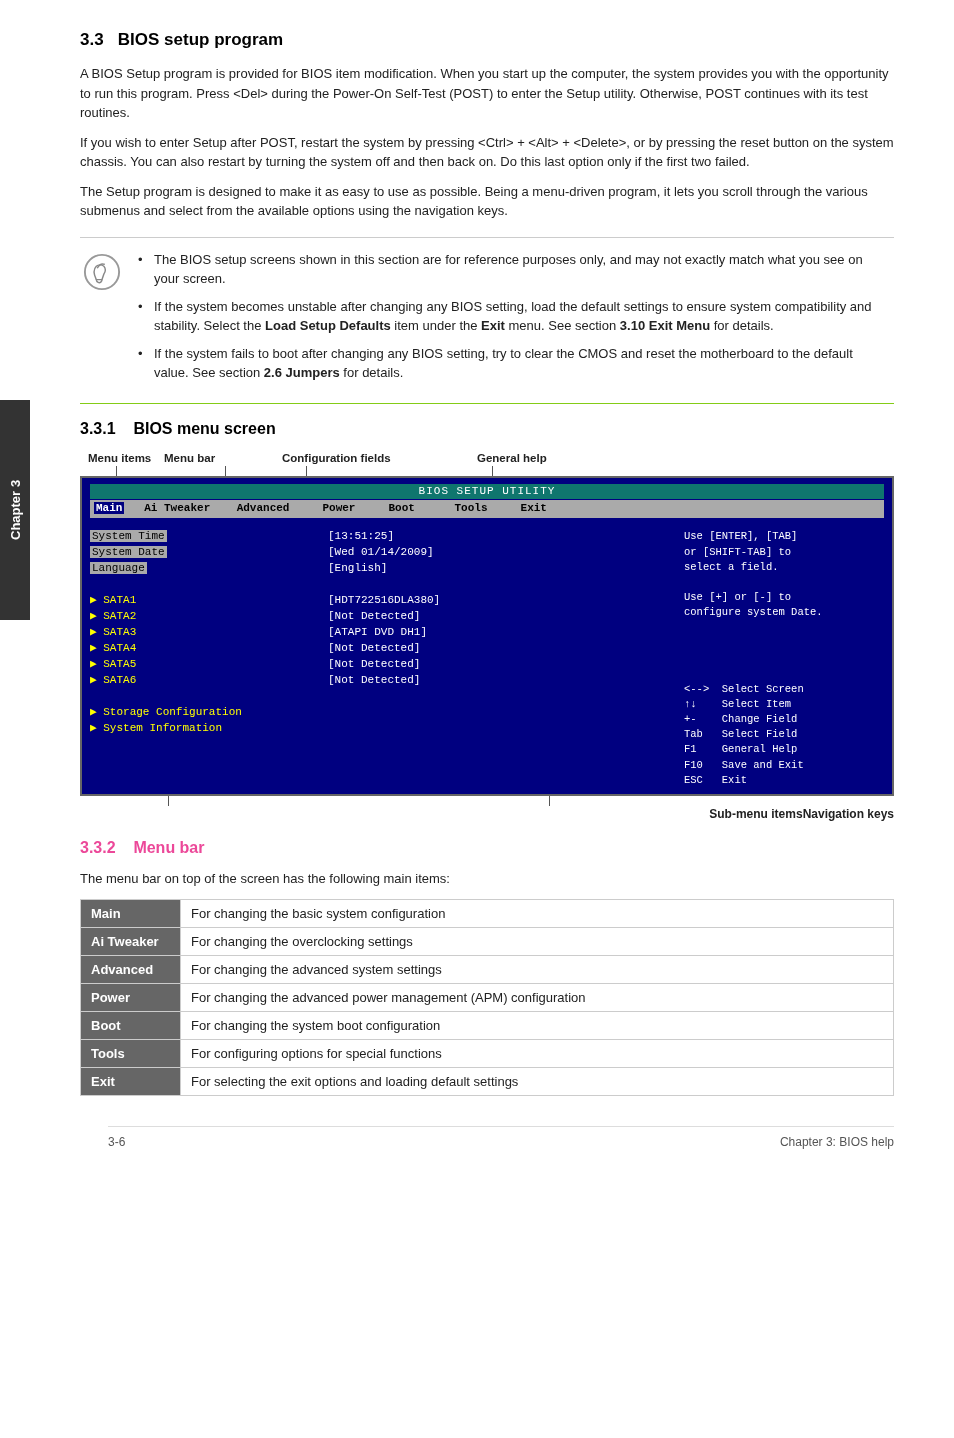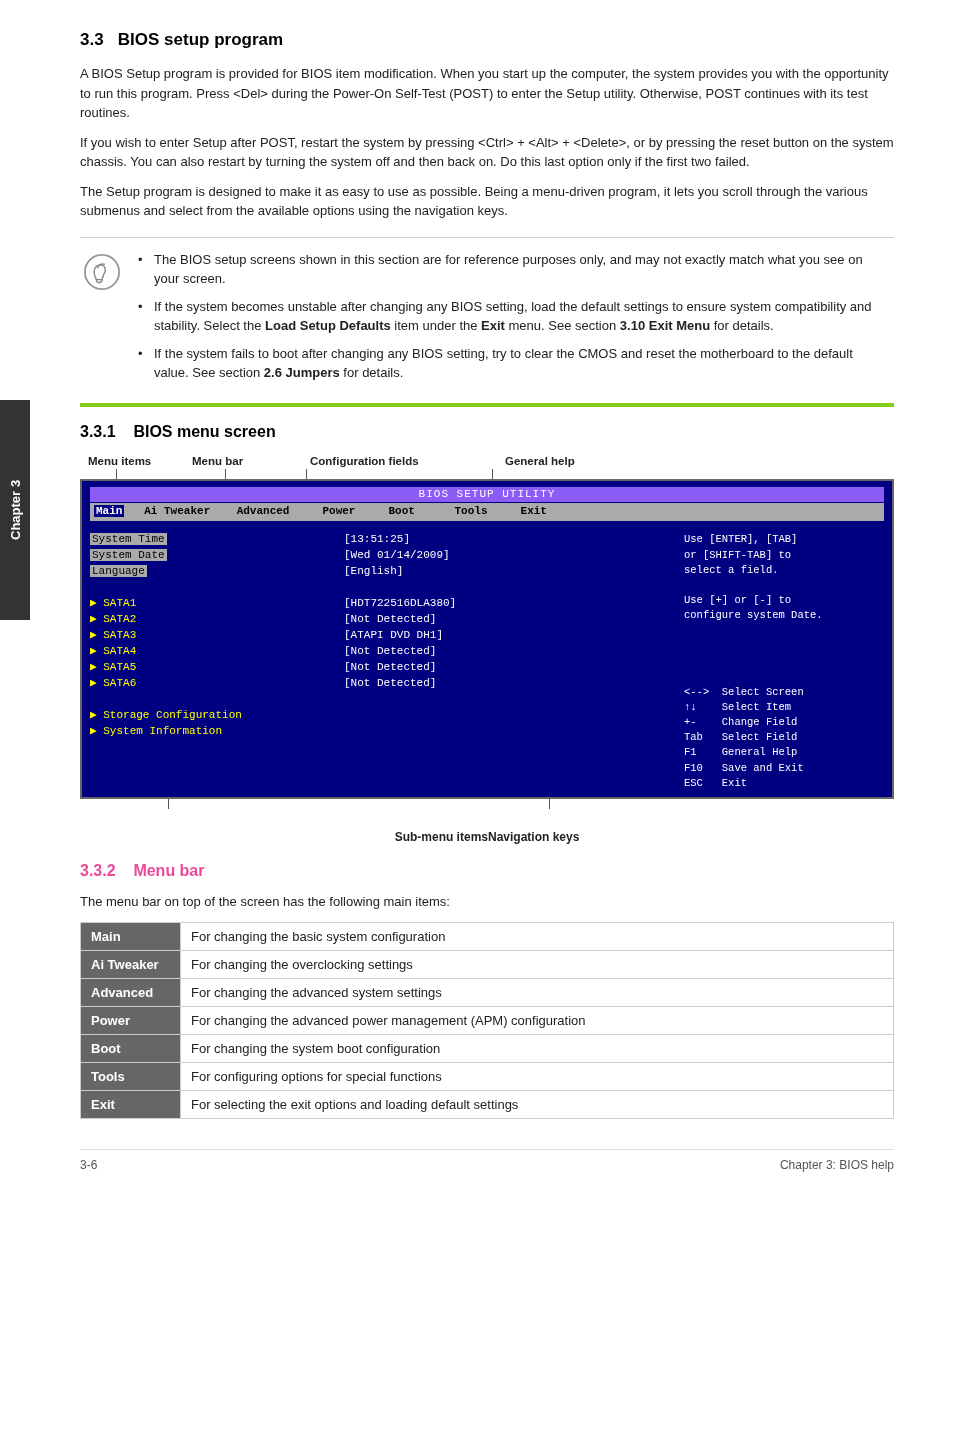--- a/index.html
+++ b/index.html
@@ -43,21 +43,21 @@
     }
 
     p {
       margin-bottom: 10px;
       line-height: 1.5;
       font-size: 13px;
     }
 
     .note-box {
       border-top: 1px solid #ccc;
-      border-bottom: 4px solid #84cc16;
+      border-bottom: 1px solid #84cc16;
       padding: 12px 12px 12px 0;
       margin: 16px 0;
       display: flex;
       gap: 14px;
       align-items: flex-start;
     }
 
     .note-icon {
       width: 44px;
       min-width: 44px;
@@ -131,21 +131,21 @@
     }
 
     .bios-screen .menu-bar .highlight {
       background: #000080;
       color: #fff;
       padding: 0 2px;
     }
 
     .bios-screen .content-area {
       display: flex;
-      gap: 16px;
+      gap: 0;
     }
 
     .bios-screen .left-panel {
       width: 230px;
       min-width: 230px;
     }
 
     .bios-screen .center-panel {
       flex: 1;
       padding: 0 8px;
@@ -173,22 +173,22 @@
       font-family: 'Courier New', monospace;
       font-size: 11px;
       padding: 2px 6px;
       text-align: center;
       border: 1px solid #666;
       border-top: none;
     }
 
     .bios-labels-bottom {
       display: flex;
-      justify-content: center;
-      margin-top: 21px;
+      justify-content: flex-end;
+      margin-top: 1px;
       font-size: 12px;
       font-weight: bold;
     }
 
     
     .menu-table {
       width: 100%;
       border-collapse: collapse;
       margin-top: 10px;
     }
@@ -209,39 +209,40 @@
     }
 
     .footer-static {
       display: flex;
       justify-content: space-between;
       margin-top: 30px;
       padding-top: 8px;
       border-top: 1px solid #ddd;
       font-size: 12px;
       color: #555;
+      margin-left: 28px;
     }
 
     strong { font-weight: bold; }
 
     .top-label-row {
       display: flex;
       font-size: 11.5px;
       font-weight: bold;
       margin-bottom: 2px;
       padding-left: 8px;
     }
-    .tl-menu { width: 104px; }
+    .tl-menu { width: 76px; }
     .tl-bar { width: 118px; }
     .tl-config { width: 195px; }
     .tl-help { flex: 1; }
 
     .bios-title-row {
       text-align: center;
-      background: #8b5cf6;
+      background: #0f766e;
       color: #fff;
       font-family: 'Courier New', monospace;
       font-size: 11px;
       letter-spacing: 1px;
       margin-bottom: 1px;
     }
   </style>
 </head>
 <body>
 

